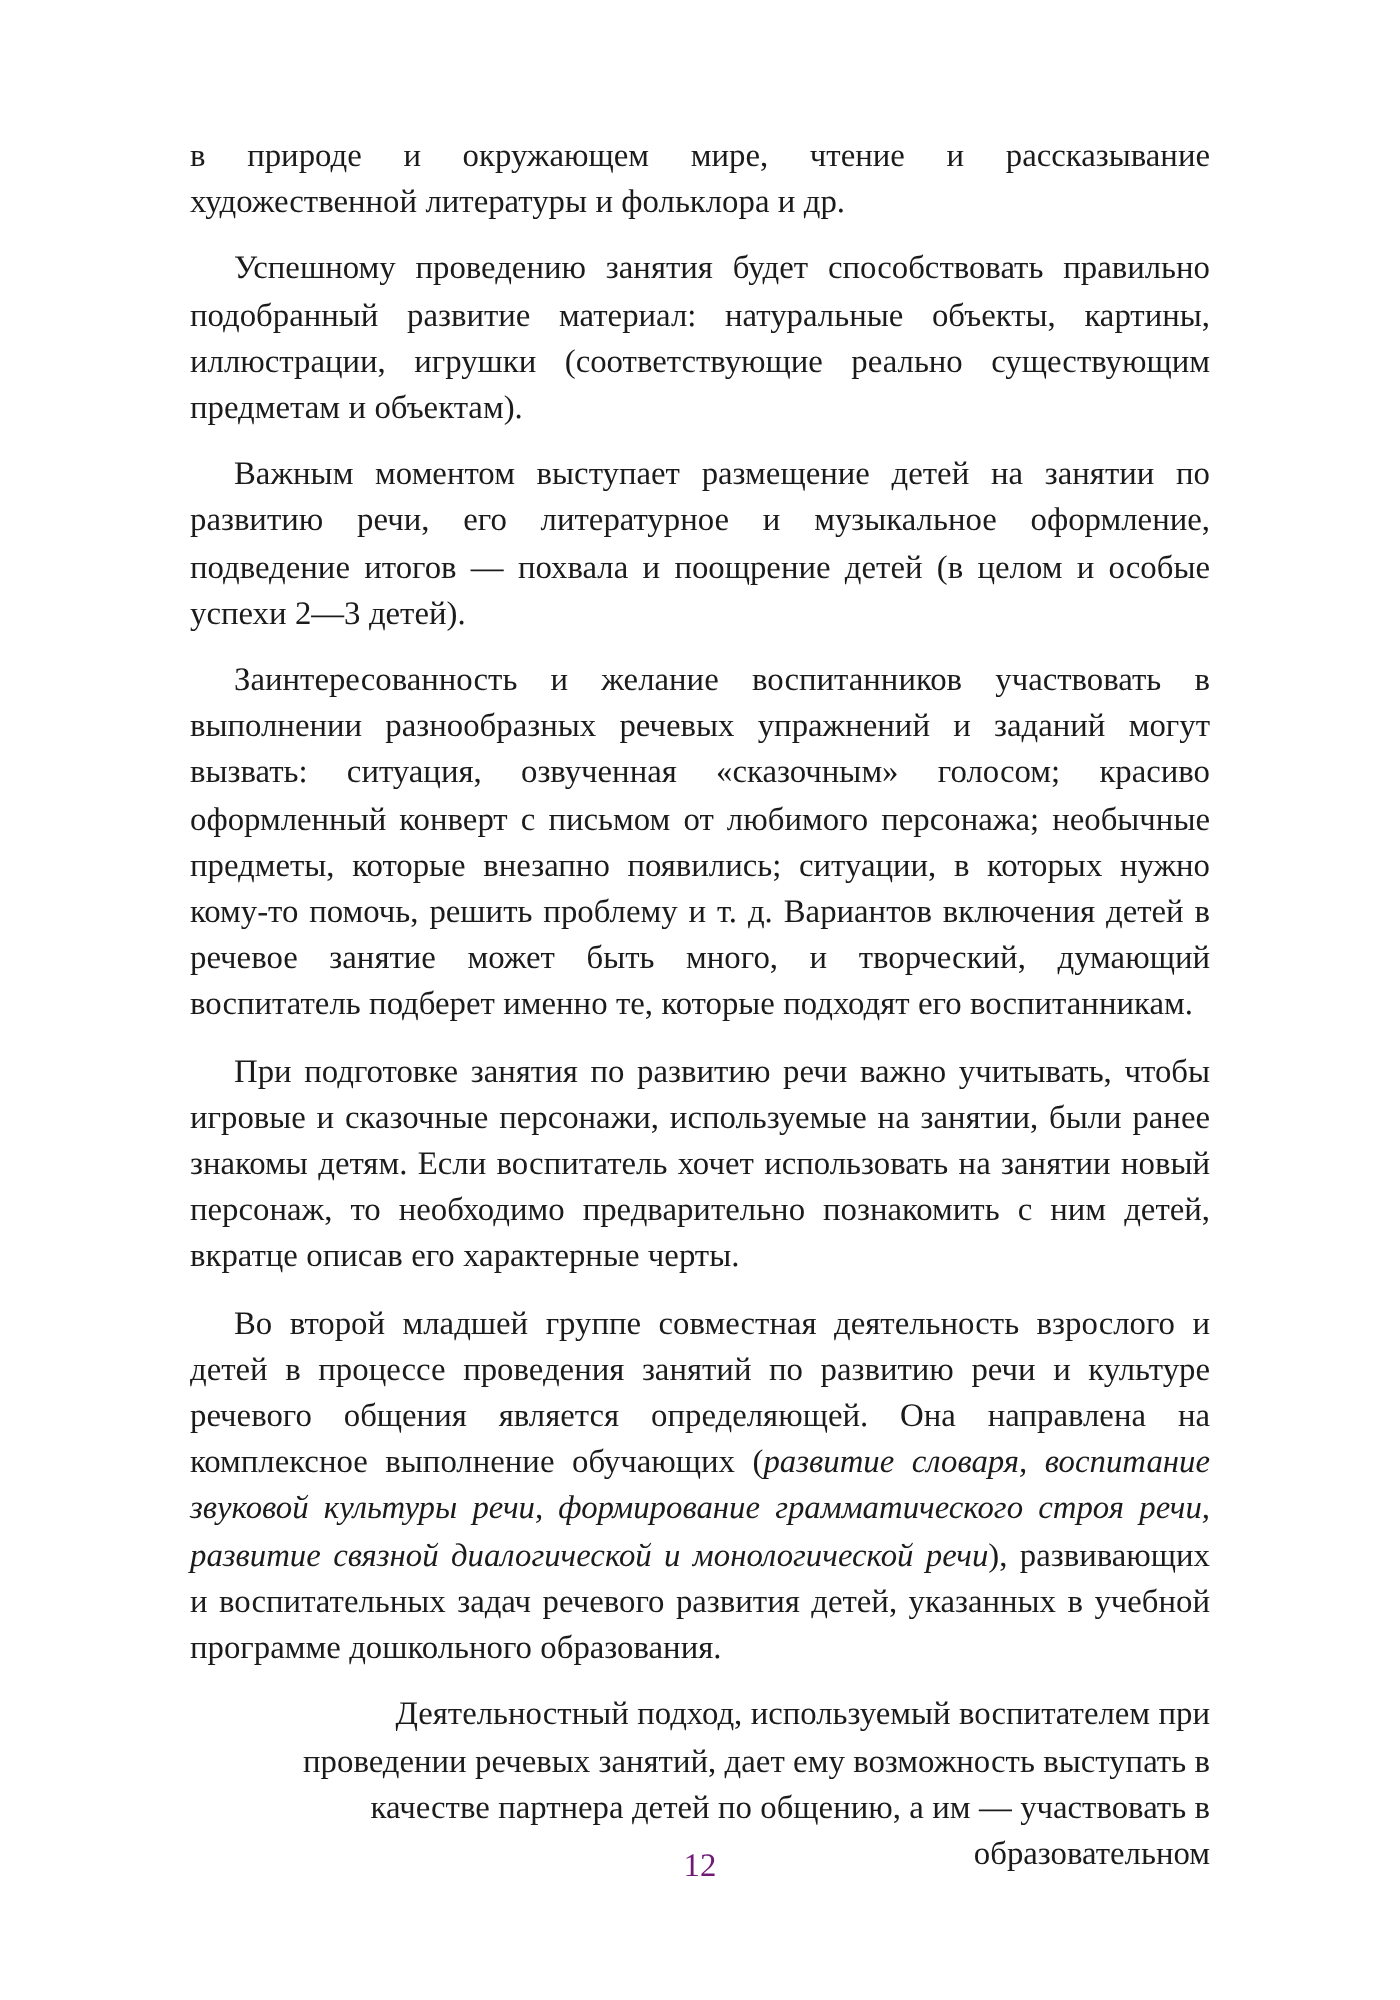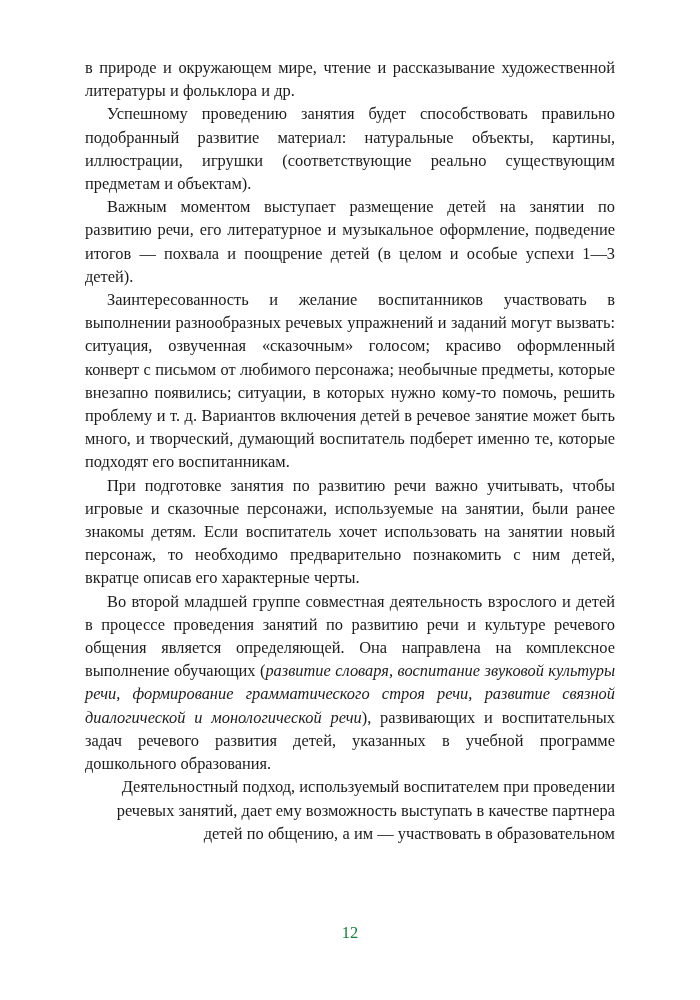--- a/index.html
+++ b/index.html
@@ -24,21 +24,21 @@
     height: 1000px;
     background: #ffffff;
   }
   .text-column {
     position: absolute;
     left: 85px;
     top: 56px;
     width: 530px;
   }
   p.para {
-    margin: 0;
+    margin: 10px;
     padding: 0;
     font-size: 16.4px;
     line-height: 23.2px;
     text-align: justify;
     text-justify: inter-word;
     text-indent: 0;
     hyphens: none;
     -webkit-hyphens: none;
     word-spacing: 0.1px;
   }
@@ -54,35 +54,35 @@
   }
   .page-number {
     position: absolute;
     left: 0;
     top: 921px;
     width: 700px;
     text-align: center;
     font-family: "Liberation Serif", "DejaVu Serif", serif;
     font-size: 16.4px;
     line-height: 23.2px;
-    color: #15803d;
+    color: #701a75;
   }
 </style>
 </head>
 <body>
 
 <div class="page">
 
   <div class="text-column">
 
     <p class="para">в природе и окружающем мире, чтение и рассказывание художе­ственной литературы и фольклора и др.</p>
 
     <p class="para indent">Успешному проведению занятия будет способствовать правильно подобранный развитие материал: натуральные объекты, картины, иллюстрации, игрушки (соответствующие реально существующим предметам и объектам).</p>
 
-    <p class="para indent">Важным моментом выступает размещение детей на занятии по развитию речи, его литературное и музыкальное оформление, под­ведение итогов — похвала и поощрение детей (в целом и особые успехи 1—3 детей).</p>
+    <p class="para indent">Важным моментом выступает размещение детей на занятии по развитию речи, его литературное и музыкальное оформление, под­ведение итогов — похвала и поощрение детей (в целом и особые успехи 2—3 детей).</p>
 
 
     <p class="para indent">Заинтересованность и желание воспитанников участвовать в выполнении разнообразных речевых упражнений и заданий мо­гут вызвать: ситуация, озвученная «сказочным» голосом; красиво оформленный конверт с письмом от любимого персонажа; необыч­ные предметы, которые внезапно появились; ситуации, в которых нужно кому-то помочь, решить проблему и т. д. Вариантов включе­ния детей в речевое занятие может быть много, и творческий, думающий воспитатель подберет именно те, которые подходят его воспитанникам.</p>
 
     <p class="para indent">При подготовке занятия по развитию речи важно учитывать, что­бы игровые и сказочные персонажи, используемые на занятии, были ранее знакомы детям. Если воспитатель хочет использовать на за­нятии новый персонаж, то необходимо предварительно познакомить с ним детей, вкратце описав его характерные черты.</p>
 
     <p class="para indent"><span>Во второй младшей группе совместная деятельность взрослого и детей в процессе проведения занятий по развитию речи и культуре речевого общения является определяющей. Она направлена на ком­плексное выполнение обучающих (</span><span class="ital">развитие словаря, воспитание звуковой культуры речи, формирование грамматического строя речи, развитие связной диалогической и монологической речи</span><span>), развиваю­щих и воспитательных задач речевого развития детей, указанных в учебной программе дошкольного образования.</span></p>
 
     <p class="para indent last-flush">Деятельностный подход, используемый воспитателем при прове­дении речевых занятий, дает ему возможность выступать в качестве партнера детей по общению, а им — участвовать в образовательном</p>
 

